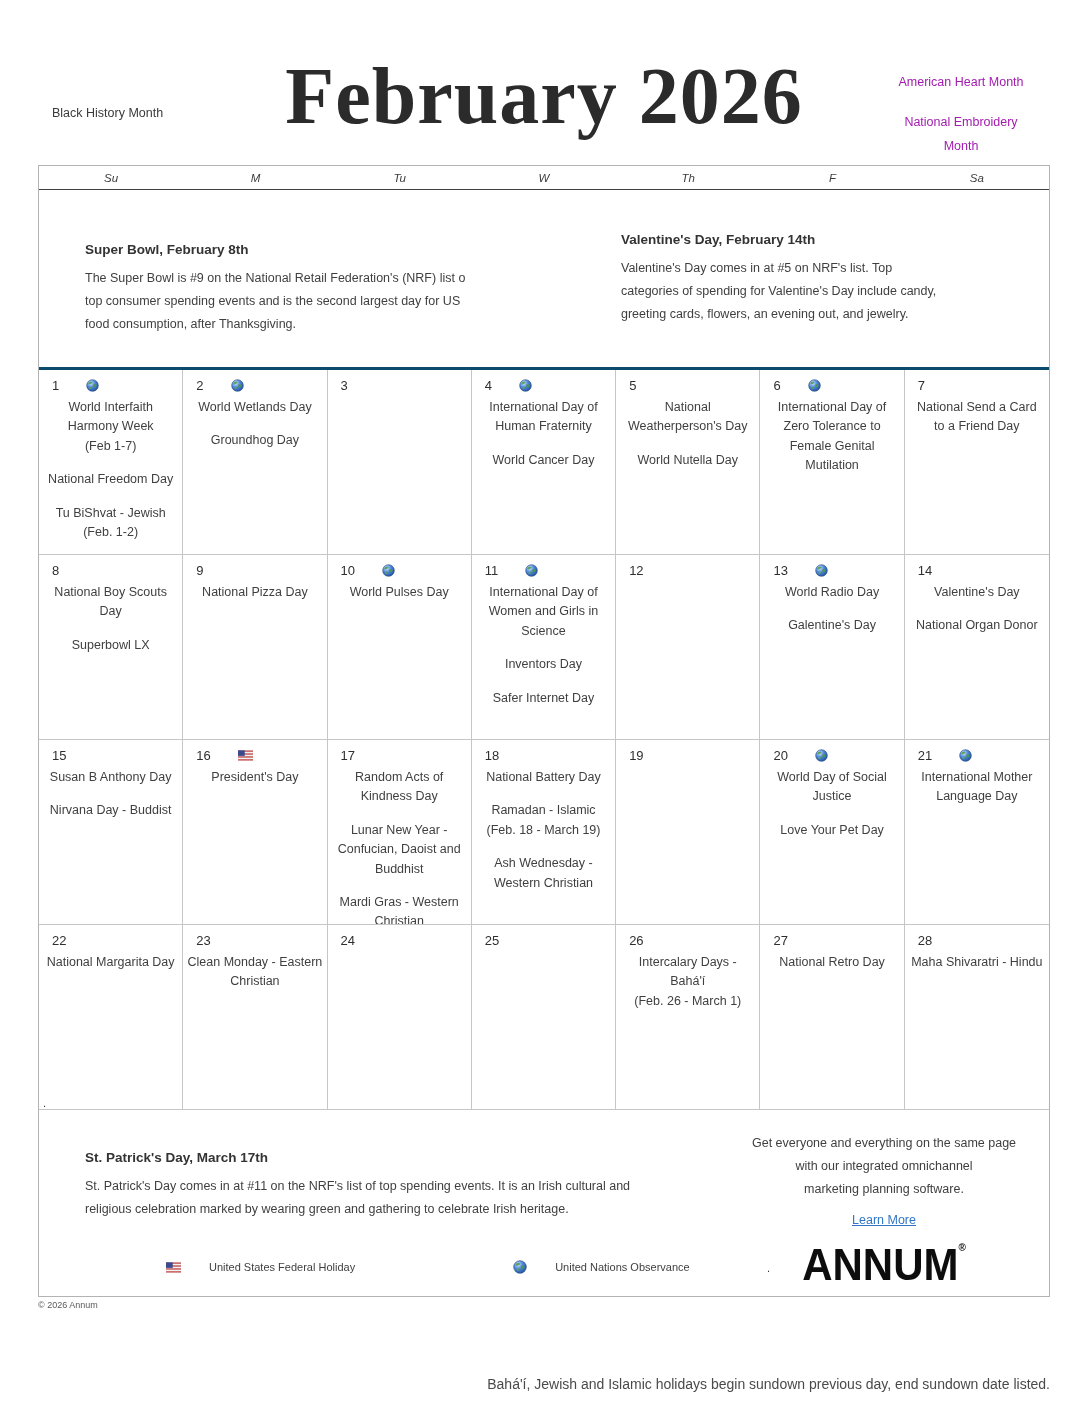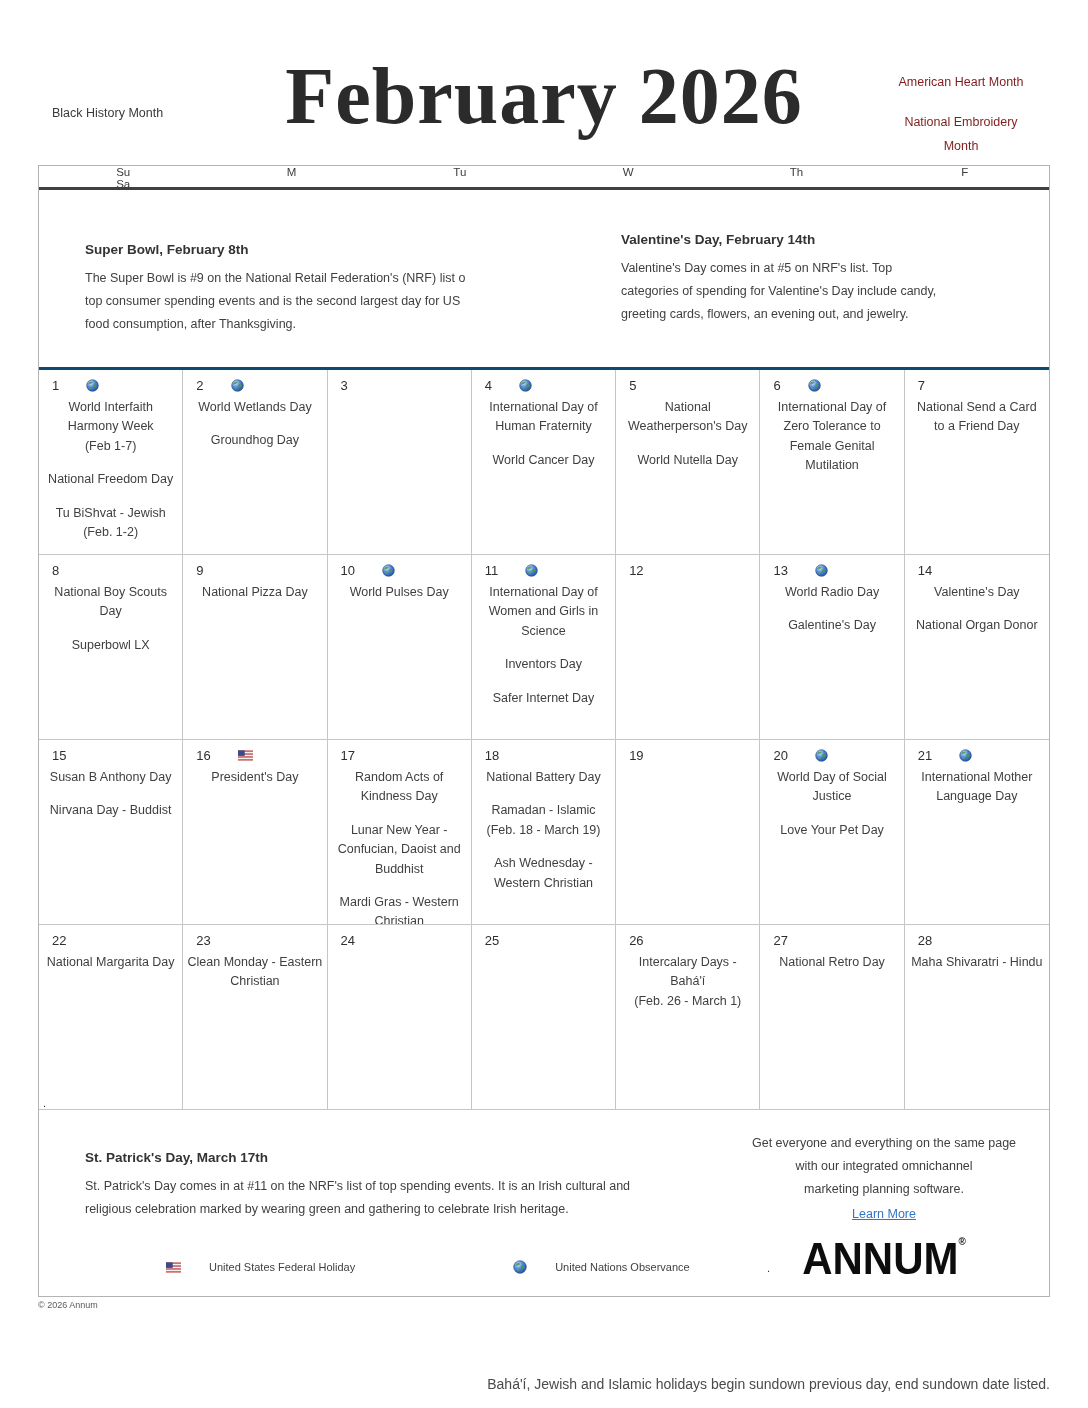--- a/index.html
+++ b/index.html
@@ -11,31 +11,31 @@
   .abs { position:absolute; }
 
   
   .left-observance { left:52px; top:106px; font-size:12.5px; color:#3a3a3a; }
   .page-title {
     left:0; right:0; top:56px; text-align:center;
     font-family:"Liberation Serif", serif; font-weight:700;
     font-size:80px; line-height:1; color:#2b2b2b; letter-spacing:1px;
   }
   .right-observances { right:42px; top:75px; width:170px; text-align:center;
-    font-size:12.5px; color:#7f1d1d; line-height:1.15; }
+    font-size:12.5px; color:#a21caf; line-height:1.15; }
   .right-observances .ro2 { margin-top:22px; white-space:pre-line; line-height:1.9; }
 
   
   .calendar {
     left:38px; top:165px; width:1012px; height:1132px;
     border:1px solid #b3b3b3; background:#fff;
   }
   .dow-row {
-    display:grid; grid-template-columns:repeat(6,1fr);
-    height:24px; align-items:center; border-bottom:3px solid #404040;
+    display:grid; grid-template-columns:repeat(7,1fr);
+    height:24px; align-items:center; border-bottom:1px solid #404040;font-style:italic;
   }
   .dow { text-align:center; font-size:11.5px; color:#3c3c3c; }
 
   .intro-row { position:relative; height:180px; border-bottom:3px solid #0c4a6e; }
   .intro-block h3, .bottom-left h3 {
     font-size:13.5px; font-weight:700; color:#333; margin-bottom:10px;
   }
   .intro-body, .stp-body, .promo-text, .event { white-space:pre-line; }
   .intro-body { font-size:12.5px; line-height:1.85; color:#3f3f3f; }
   .sb-block { left:46px; top:52px; width:430px; }
@@ -51,21 +51,21 @@
     font-size:12.5px; line-height:1.55; color:#3f3f3f; }
   .event { margin-bottom:14px; }
   .cell-dot { position:absolute; left:4px; bottom:0px; font-size:11px; color:#333; }
 
   
   .bottom-row { position:relative; height:183px; }
   .bottom-left { left:46px; top:40px; width:650px; }
   .stp-body { font-size:12.5px; line-height:1.8; color:#3f3f3f; }
   .promo { left:700px; top:22px; width:290px; text-align:center; }
   .promo-text { font-size:12.5px; line-height:1.85; color:#3f3f3f; }
-  .learn-more { display:inline-block; margin-top:6px; font-size:12.5px;
+  .learn-more { display:inline-block; margin-top:12px; font-size:12.5px;
     color:#3076c6; text-decoration:underline; }
   .logo { margin-top:16px; font-weight:700; font-size:42px; letter-spacing:0px;
     color:#0d0d0d; transform:scaleY(1.05); line-height:1; }
   .logo sup { font-size:10px; vertical-align:top; line-height:1; }
   .legend { left:127px; top:150px; display:flex; align-items:center; gap:28px; }
   .legend .lbl { font-size:11px; color:#3f3f3f; margin-right:130px; }
   .legend .lbl:last-child { margin-right:0; }
   .legend-icon { display:inline-flex; line-height:0; }
   .stray-dot { left:728px; top:152px; font-size:11px; color:#333; }
 

